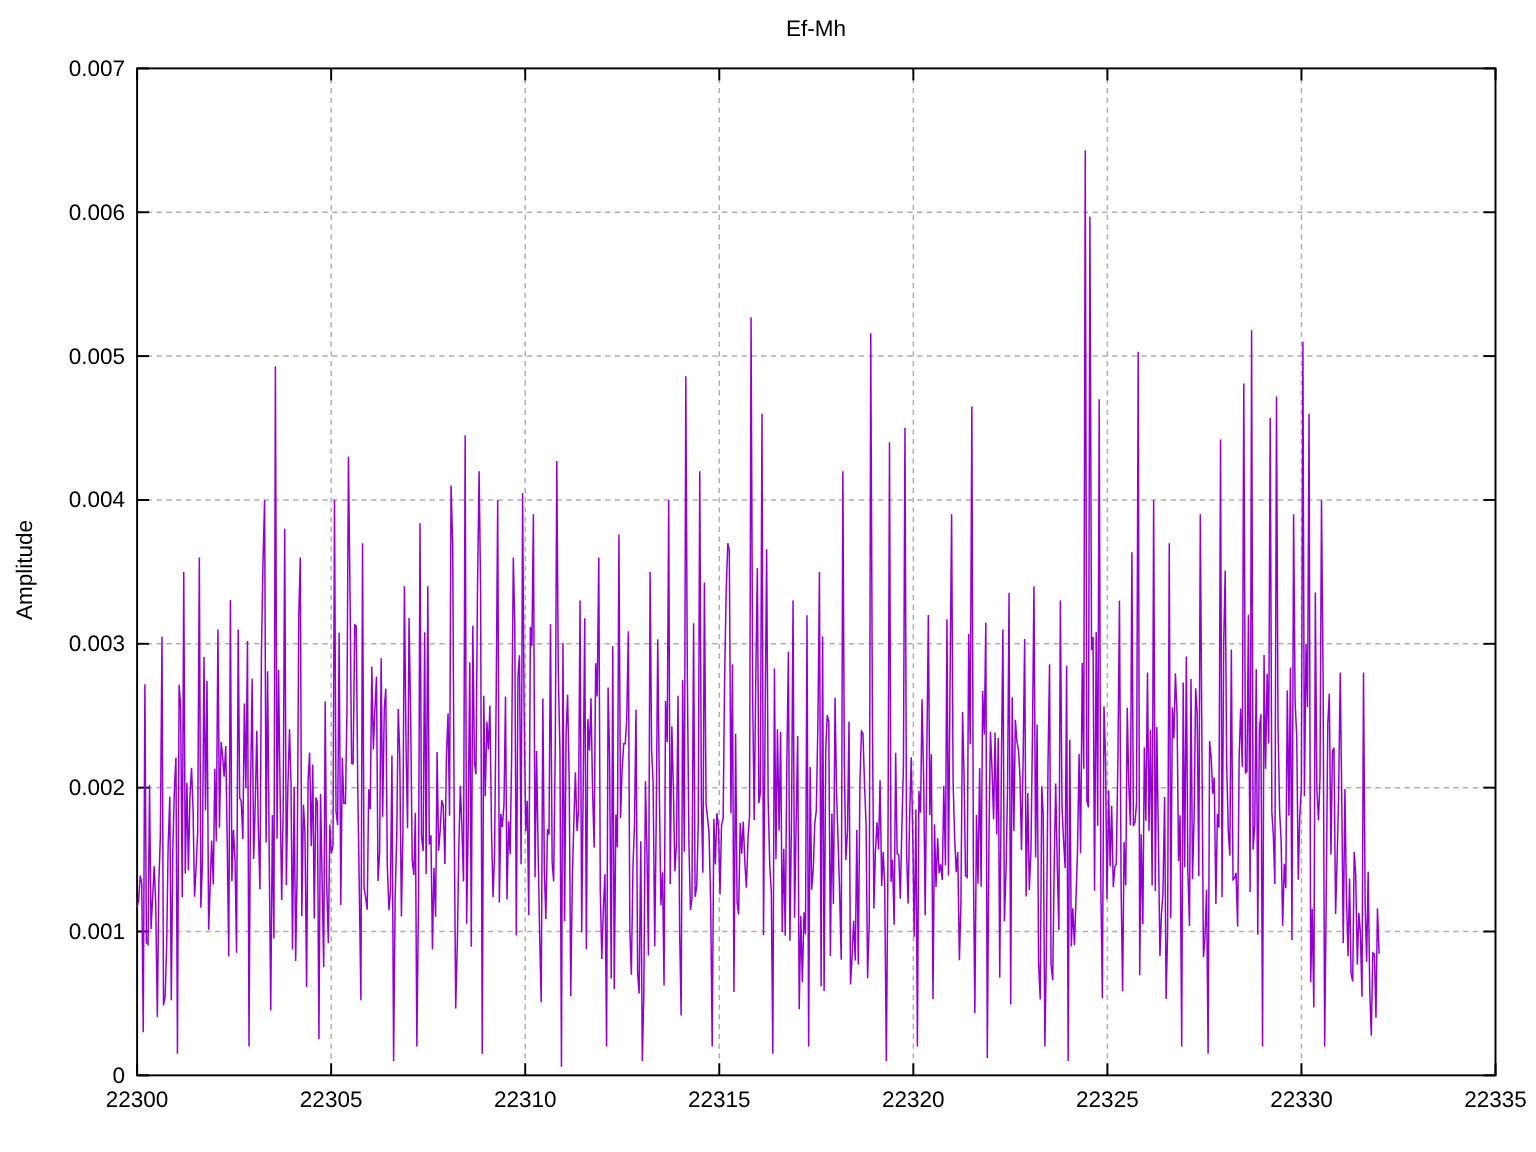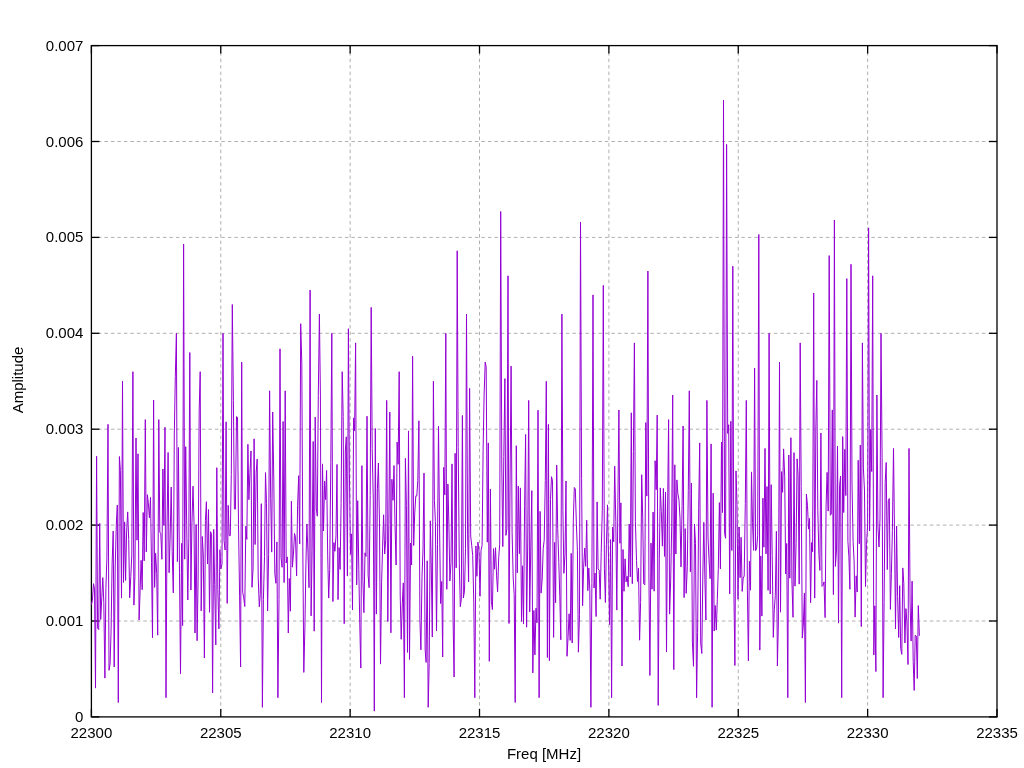--- a/index.html
+++ b/index.html
@@ -54,20 +54,21 @@
   svg text {
     font-family: "Liberation Sans", sans-serif;
     font-size: 15px;
     fill: #000000;
   }
 </style>
 </head>
 <body>
 
 <div class="figure">
+  <div class="chart-title">Ef-Mh</div>
   <div class="y-axis-title">Amplitude</div>
   <svg id="plot-svg" width="1024" height="768" viewBox="0 0 1024 768">
       <g stroke="#b0b0b0" stroke-width="1" stroke-dasharray="3.5 3" fill="none">
         <line x1="220.77142857142857" y1="45.6" x2="220.77142857142857" y2="716.9"></line>
         <line x1="350.1428571428571" y1="45.6" x2="350.1428571428571" y2="716.9"></line>
         <line x1="479.51428571428573" y1="45.6" x2="479.51428571428573" y2="716.9"></line>
         <line x1="608.8857142857142" y1="45.6" x2="608.8857142857142" y2="716.9"></line>
         <line x1="738.2571428571429" y1="45.6" x2="738.2571428571429" y2="716.9"></line>
         <line x1="867.6285714285714" y1="45.6" x2="867.6285714285714" y2="716.9"></line>
         <line x1="91.4" y1="621" x2="997" y2="621"></line>
@@ -127,14 +128,13 @@
         <text x="83.4" y="530.1" text-anchor="end">0.002</text>
         <text x="83.4" y="434.2" text-anchor="end">0.003</text>
         <text x="83.4" y="338.3" text-anchor="end">0.004</text>
         <text x="83.4" y="242.39999999999998" text-anchor="end">0.005</text>
         <text x="83.4" y="146.5" text-anchor="end">0.006</text>
         <text x="83.4" y="50.60000000000002" text-anchor="end">0.007</text>
       </g>
       <rect x="91.4" y="45.6" width="905.6" height="671.3" fill="none" stroke="#000000" stroke-width="1.3"></rect>
       <polyline points="91.4,604.6 92.4,600.5 93.5,583.7 94.5,589.1 95.5,688.1 96.6,456.2 97.6,628.3 98.7,629.6 99.7,523.4 100.7,619.5 101.8,597.5 102.8,577.6 103.8,602.3 104.9,678.1 105.9,588.5 106.9,557.9 108.0,424.3 109.0,670.3 110.1,663.9 111.1,630.2 112.1,563.9 113.2,531.1 114.2,666.9 115.2,567.0 116.3,525.1 117.3,505.1 118.3,702.5 119.4,456.5 120.4,470.5 121.5,598.1 122.5,381.3 123.5,582.4 124.6,521.9 125.6,580.4 126.6,532.1 127.7,511.9 128.7,539.6 129.7,597.8 130.8,576.6 131.8,554.9 132.9,371.7 133.9,605.1 134.9,576.8 136.0,438.0 137.0,540.2 138.0,453.8 139.1,619.9 140.1,591.1 141.1,560.3 142.2,589.7 143.2,512.5 144.2,560.8 145.3,419.6 146.3,551.9 147.4,494.7 148.4,503.9 149.4,517.8 150.5,497.4 151.5,562.8 152.5,637.7 153.6,400.0 154.6,587.4 155.6,553.3 156.7,573.4 157.7,635.2 158.8,419.6 159.8,532.0 160.8,533.8 161.9,559.3 162.9,469.0 163.9,525.3 165.0,427.3 166.0,697.7 167.0,530.1 168.1,452.5 169.1,572.7 170.2,534.9 171.2,487.2 172.2,551.7 173.3,592.9 174.3,434.1 175.3,376.8 176.4,333.3 177.4,561.6 178.4,447.5 179.5,572.2 180.5,673.7 181.6,543.4 182.6,625.6 183.6,244.1 184.7,559.2 185.7,446.7 186.7,525.6 187.8,600.0 188.8,538.7 189.8,352.5 190.9,590.0 191.9,525.4 193.0,486.2 194.0,522.2 195.0,633.0 196.1,524.5 197.1,640.7 198.1,579.8 199.2,409.9 200.2,371.7 201.2,610.8 202.3,536.5 203.3,555.0 204.4,658.0 205.4,520.4 206.4,501.7 207.5,564.0 208.5,509.6 209.5,612.3 210.6,531.7 211.6,534.9 212.6,692.9 213.7,529.4 214.7,584.7 215.8,644.9 216.8,467.7 217.8,589.4 218.9,628.9 219.9,549.7 220.9,568.9 222.0,564.0 223.0,333.3 224.0,540.6 225.1,550.0 226.1,421.8 227.2,603.4 228.2,505.4 229.2,535.6 230.3,535.7 231.3,474.4 232.3,304.5 233.4,400.3 234.4,508.9 235.4,509.2 236.5,416.6 237.5,417.4 238.5,524.5 239.6,596.2 240.6,666.9 241.7,362.1 242.7,592.1 243.7,597.8 244.8,606.5 245.8,526.2 246.8,539.4 247.9,444.3 248.9,499.7 249.9,473.3 251.0,451.0 252.0,587.3 253.1,567.8 254.1,438.8 255.1,544.5 256.2,472.2 257.2,459.1 258.2,577.2 259.3,606.8 260.3,594.4 261.3,503.7 262.4,707.3 263.4,599.7 264.5,556.7 265.5,472.6 266.5,503.3 267.6,611.0 268.6,554.7 269.6,390.8 270.7,498.3 271.7,552.1 272.7,412.0 273.8,480.1 274.8,573.3 275.9,583.3 276.9,541.9 277.9,697.7 279.0,599.3 280.0,348.8 281.0,557.3 282.1,567.3 283.1,421.5 284.1,582.6 285.2,390.8 286.2,563.0 287.3,556.9 288.3,633.0 289.3,578.5 290.4,611.2 291.4,501.3 292.4,567.2 293.5,553.0 294.5,533.5 295.5,537.3 296.6,576.0 297.6,505.3 298.7,475.7 299.7,543.9 300.7,323.7 301.8,363.2 302.8,546.2 303.8,672.4 304.9,627.9 305.9,564.3 306.9,524.0 308.0,553.2 309.0,587.7 310.1,290.1 311.1,615.9 312.1,550.5 313.2,441.5 314.2,631.2 315.2,417.2 316.3,508.2 317.3,516.2 318.3,395.3 319.4,314.1 320.4,394.0 321.5,702.5 322.5,463.9 323.5,530.9 324.6,481.2 325.6,499.6 326.6,470.5 327.7,555.2 328.7,598.1 329.7,569.4 330.8,462.6 331.8,333.3 332.9,601.6 333.9,542.6 334.9,551.3 336.0,535.9 337.0,464.4 338.0,599.6 339.1,547.6 340.1,569.4 341.1,503.8 342.2,371.7 343.2,416.6 344.2,623.7 345.3,451.0 346.3,436.8 347.4,576.1 348.4,328.7 349.4,473.3 350.5,554.2 351.5,533.9 352.5,610.0 353.6,417.9 354.6,430.7 355.6,342.9 356.7,584.8 357.7,500.7 358.8,569.3 359.8,625.2 360.8,668.1 361.9,465.7 362.9,580.3 363.9,612.7 365.0,552.8 366.0,556.4 367.0,416.2 368.1,574.9 369.1,587.7 370.2,495.4 371.2,307.4 372.2,448.5 373.3,500.8 374.3,711.1 375.3,428.5 376.4,614.1 377.4,488.8 378.4,463.1 379.5,523.1 380.5,664.1 381.6,582.8 382.6,547.1 383.6,514.8 384.7,554.0 385.7,539.9 386.7,400.4 387.8,621.6 388.8,524.2 389.8,412.1 390.9,632.8 391.9,479.3 393.0,500.3 394.0,465.5 395.0,524.8 396.1,565.0 397.1,442.1 398.1,464.3 399.2,371.7 400.2,594.1 401.2,639.3 402.3,603.8 403.3,582.9 404.4,697.7 405.4,458.4 406.4,505.3 407.5,652.4 408.5,430.9 409.5,659.5 410.6,543.0 411.6,564.9 412.6,356.3 413.7,545.5 414.7,513.8 415.8,495.9 416.8,495.9 417.8,480.3 418.9,420.8 419.9,619.9 420.9,649.8 422.0,576.8 423.0,550.0 424.0,473.1 425.1,649.1 426.1,662.4 427.2,560.8 428.2,707.3 429.2,663.6 430.3,520.8 431.3,568.0 432.3,637.0 433.4,381.3 434.4,500.5 435.4,521.5 436.5,630.8 437.5,544.5 438.5,426.2 439.6,529.9 440.6,603.5 441.7,581.5 442.7,657.0 443.7,467.4 444.8,494.8 445.8,333.3 446.8,589.3 447.9,484.1 448.9,524.8 449.9,580.9 451.0,562.7 452.0,463.9 453.1,620.5 454.1,677.0 455.1,453.3 456.2,567.9 457.2,250.8 458.2,447.7 459.3,563.7 460.3,606.7 461.3,599.2 462.4,415.5 463.4,597.9 464.5,590.8 465.5,548.4 466.5,314.1 467.6,534.8 468.6,581.8 469.6,388.4 470.7,536.0 471.7,545.3 472.7,555.4 473.8,603.0 474.8,697.7 475.9,545.9 476.9,576.3 477.9,542.1 479.0,551.2 480.0,596.3 481.0,550.6 482.1,545.3 483.1,450.7 484.1,395.2 485.2,362.1 486.2,367.1 487.3,542.2 488.3,442.9 489.3,661.3 490.4,489.1 491.4,601.6 492.4,609.6 493.5,548.6 494.5,569.2 495.5,547.7 496.6,575.9 497.6,591.8 498.7,557.9 499.7,544.2 500.7,211.5 501.8,466.0 502.8,546.6 503.8,456.7 504.9,378.6 505.9,535.4 506.9,528.7 508.0,275.8 509.0,623.5 510.1,476.0 511.1,366.1 512.1,532.7 513.2,577.9 514.2,594.5 515.2,702.5 516.3,445.7 517.3,572.8 518.3,486.1 519.4,553.7 520.4,487.9 521.5,621.4 522.5,565.8 523.5,623.8 524.6,506.7 525.6,434.5 526.6,627.2 527.7,544.0 528.7,400.4 529.7,611.8 530.8,546.2 531.8,490.6 532.8,672.9 533.9,610.5 534.9,654.9 536.0,608.2 537.0,622.8 538.0,410.2 539.1,697.7 540.1,511.4 541.1,593.1 542.2,579.0 543.2,548.7 544.2,540.4 545.3,480.4 546.3,381.3 547.4,657.5 548.4,424.4 549.4,660.7 550.5,499.3 551.5,476.7 552.5,481.1 553.6,637.4 554.6,542.4 555.6,602.7 556.7,465.1 557.7,528.5 558.8,562.6 559.8,596.6 560.8,639.8 561.9,314.1 562.9,510.6 563.9,573.3 565.0,553.8 566.0,481.0 567.0,656.3 568.1,636.8 569.1,613.8 570.2,640.4 571.2,553.4 572.2,643.0 573.3,520.9 574.3,487.5 575.3,489.0 576.4,524.3 577.4,550.3 578.4,652.2 579.5,614.7 580.5,222.1 581.6,478.5 582.6,605.7 583.6,567.7 584.7,548.2 585.7,566.3 586.7,520.2 587.8,590.7 588.8,568.0 589.8,590.1 590.9,707.3 591.9,583.6 593.0,294.9 594.0,587.9 595.0,573.1 596.1,616.5 597.1,501.9 598.1,569.0 599.2,570.2 600.2,599.2 601.2,552.8 602.3,510.1 603.3,285.4 604.4,568.8 605.4,602.5 606.4,544.8 607.5,504.9 608.5,557.8 609.5,624.5 610.6,539.6 611.6,697.7 612.6,527.3 613.7,541.8 614.7,466.2 615.8,521.5 616.8,610.1 617.8,510.0 618.9,410.0 619.9,543.3 620.9,502.9 622.0,666.0 623.0,549.5 624.0,591.3 625.1,558.8 626.1,582.0 627.1,576.2 628.2,586.7 629.2,524.0 630.3,576.9 631.3,412.8 632.3,583.7 633.4,451.7 634.4,342.9 635.4,521.7 636.5,560.4 637.5,581.5 638.5,568.0 639.6,640.2 640.6,602.7 641.7,474.7 642.7,517.2 643.7,583.8 644.8,584.8 645.8,422.6 646.8,496.1 647.9,271.0 648.9,572.8 649.9,675.5 651.0,543.1 652.0,589.2 653.1,512.0 654.1,591.2 655.1,460.7 656.2,489.7 657.2,415.1 658.2,705.4 659.3,558.6 660.3,487.9 661.3,511.4 662.4,546.2 663.4,488.4 664.5,556.4 665.5,492.0 666.5,651.9 667.6,508.0 668.6,419.6 669.6,614.1 670.7,579.9 671.7,526.4 672.7,395.1 673.8,669.6 674.8,464.8 675.9,554.0 676.9,479.9 677.9,493.8 679.0,500.2 680.0,518.1 681.0,566.9 682.1,505.6 683.1,426.0 684.1,597.6 685.2,528.6 686.2,593.4 687.3,566.7 688.3,490.6 689.3,390.8 690.4,571.7 691.4,483.0 692.4,642.1 693.5,666.3 694.5,524.1 695.5,543.6 696.6,697.7 697.6,632.3 698.7,507.7 699.7,442.9 700.7,642.9 701.8,653.5 702.8,577.1 703.8,522.3 704.9,579.3 705.9,620.0 706.9,400.4 708.0,537.1 709.0,559.8 710.1,578.7 711.1,443.9 712.1,707.3 713.2,493.2 714.2,631.0 715.2,605.5 716.3,630.1 717.3,599.8 718.3,568.8 719.4,502.6 720.4,568.9 721.5,442.0 722.5,512.5 723.5,100.3 724.6,533.7 725.6,538.3 726.6,144.4 727.7,433.4 728.7,424.7 729.7,593.9 730.8,421.3 731.8,550.5 732.8,266.2 733.9,591.1 734.9,665.5 736.0,470.9 737.0,504.7 738.0,599.3 739.1,527.0 740.1,577.7 741.1,537.3 742.2,591.4 743.2,578.0 744.2,576.0 745.3,503.7 746.3,400.4 747.4,590.9 748.4,660.8 749.4,561.3 750.5,590.2 751.5,471.9 752.5,522.5 753.6,550.3 754.6,368.1 755.6,550.7 756.7,548.1 757.7,535.3 758.8,234.5 759.8,650.1 760.8,556.1 761.9,616.1 762.9,498.2 763.9,547.2 765.0,448.4 766.0,553.8 767.0,486.5 768.1,590.3 769.1,333.3 770.2,594.0 771.2,484.7 772.2,555.5 773.3,637.4 774.3,609.3 775.3,595.7 776.4,531.3 777.4,666.0 778.4,621.9 779.5,362.1 780.5,612.2 781.6,471.6 782.6,492.3 783.6,448.9 784.7,476.2 785.7,574.0 786.7,543.5 787.8,697.7 788.8,455.0 789.8,578.2 790.9,437.7 791.9,580.6 793.0,617.3 794.0,452.6 795.0,586.2 796.1,543.8 797.1,458.9 798.1,475.1 799.2,584.1 800.2,342.9 801.2,486.6 802.3,638.1 803.3,625.1 804.4,593.2 805.4,702.5 806.4,494.1 807.5,505.5 808.5,529.1 809.5,518.4 810.6,602.7 811.6,542.6 812.6,551.7 813.7,293.0 814.7,598.1 815.8,429.5 816.8,380.4 817.8,510.3 818.9,554.6 819.9,570.4 820.9,433.0 822.0,586.4 823.0,585.4 824.0,581.9 825.1,617.6 826.1,505.1 827.1,472.4 828.2,511.1 829.2,255.6 830.3,515.2 831.3,514.3 832.3,409.9 833.4,594.6 834.4,220.1 835.4,566.4 836.5,550.1 837.5,446.2 838.5,623.1 839.6,485.3 840.6,476.2 841.7,697.7 842.7,436.6 843.7,512.5 844.8,449.4 845.8,495.6 846.8,278.6 847.9,541.4 848.9,556.8 849.9,589.3 851.0,264.3 852.0,483.0 853.1,541.6 854.1,560.9 855.1,617.1 856.2,575.8 857.2,592.0 858.2,460.3 859.3,543.8 860.3,445.1 861.3,626.6 862.4,342.9 863.4,468.1 864.5,491.1 865.5,586.5 866.5,544.5 867.6,525.0 868.6,227.8 869.6,530.9 870.7,429.4 871.7,471.5 872.7,275.8 873.8,654.9 874.8,605.8 875.9,671.6 876.9,395.0 877.9,526.0 879.0,547.0 880.0,518.3 881.0,333.3 882.1,457.6 883.1,697.7 884.1,602.4 885.2,482.5 886.2,462.5 887.3,569.6 888.3,500.8 889.3,498.5 890.4,609.4 891.4,573.5 892.4,530.6 893.5,448.4 894.5,533.0 895.5,628.8 896.6,526.0 897.6,596.6 898.7,637.5 899.7,585.7 900.7,648.7 901.8,654.3 902.8,567.9 903.8,583.5 904.9,643.0 905.9,608.6 906.9,621.6 908.0,664.5 909.0,448.4 910.1,604.0 911.1,641.1 912.1,581.1 913.2,661.6 914.2,690.4 915.2,635.3 916.3,636.1 917.3,678.5 918.3,605.6 919.4,635.8" fill="none" stroke="#9400d3" stroke-width="1"></polyline>
     </svg>
-  <div class="x-axis-title">Freq [MHz]</div>
 </div>
 
 </body></html>

